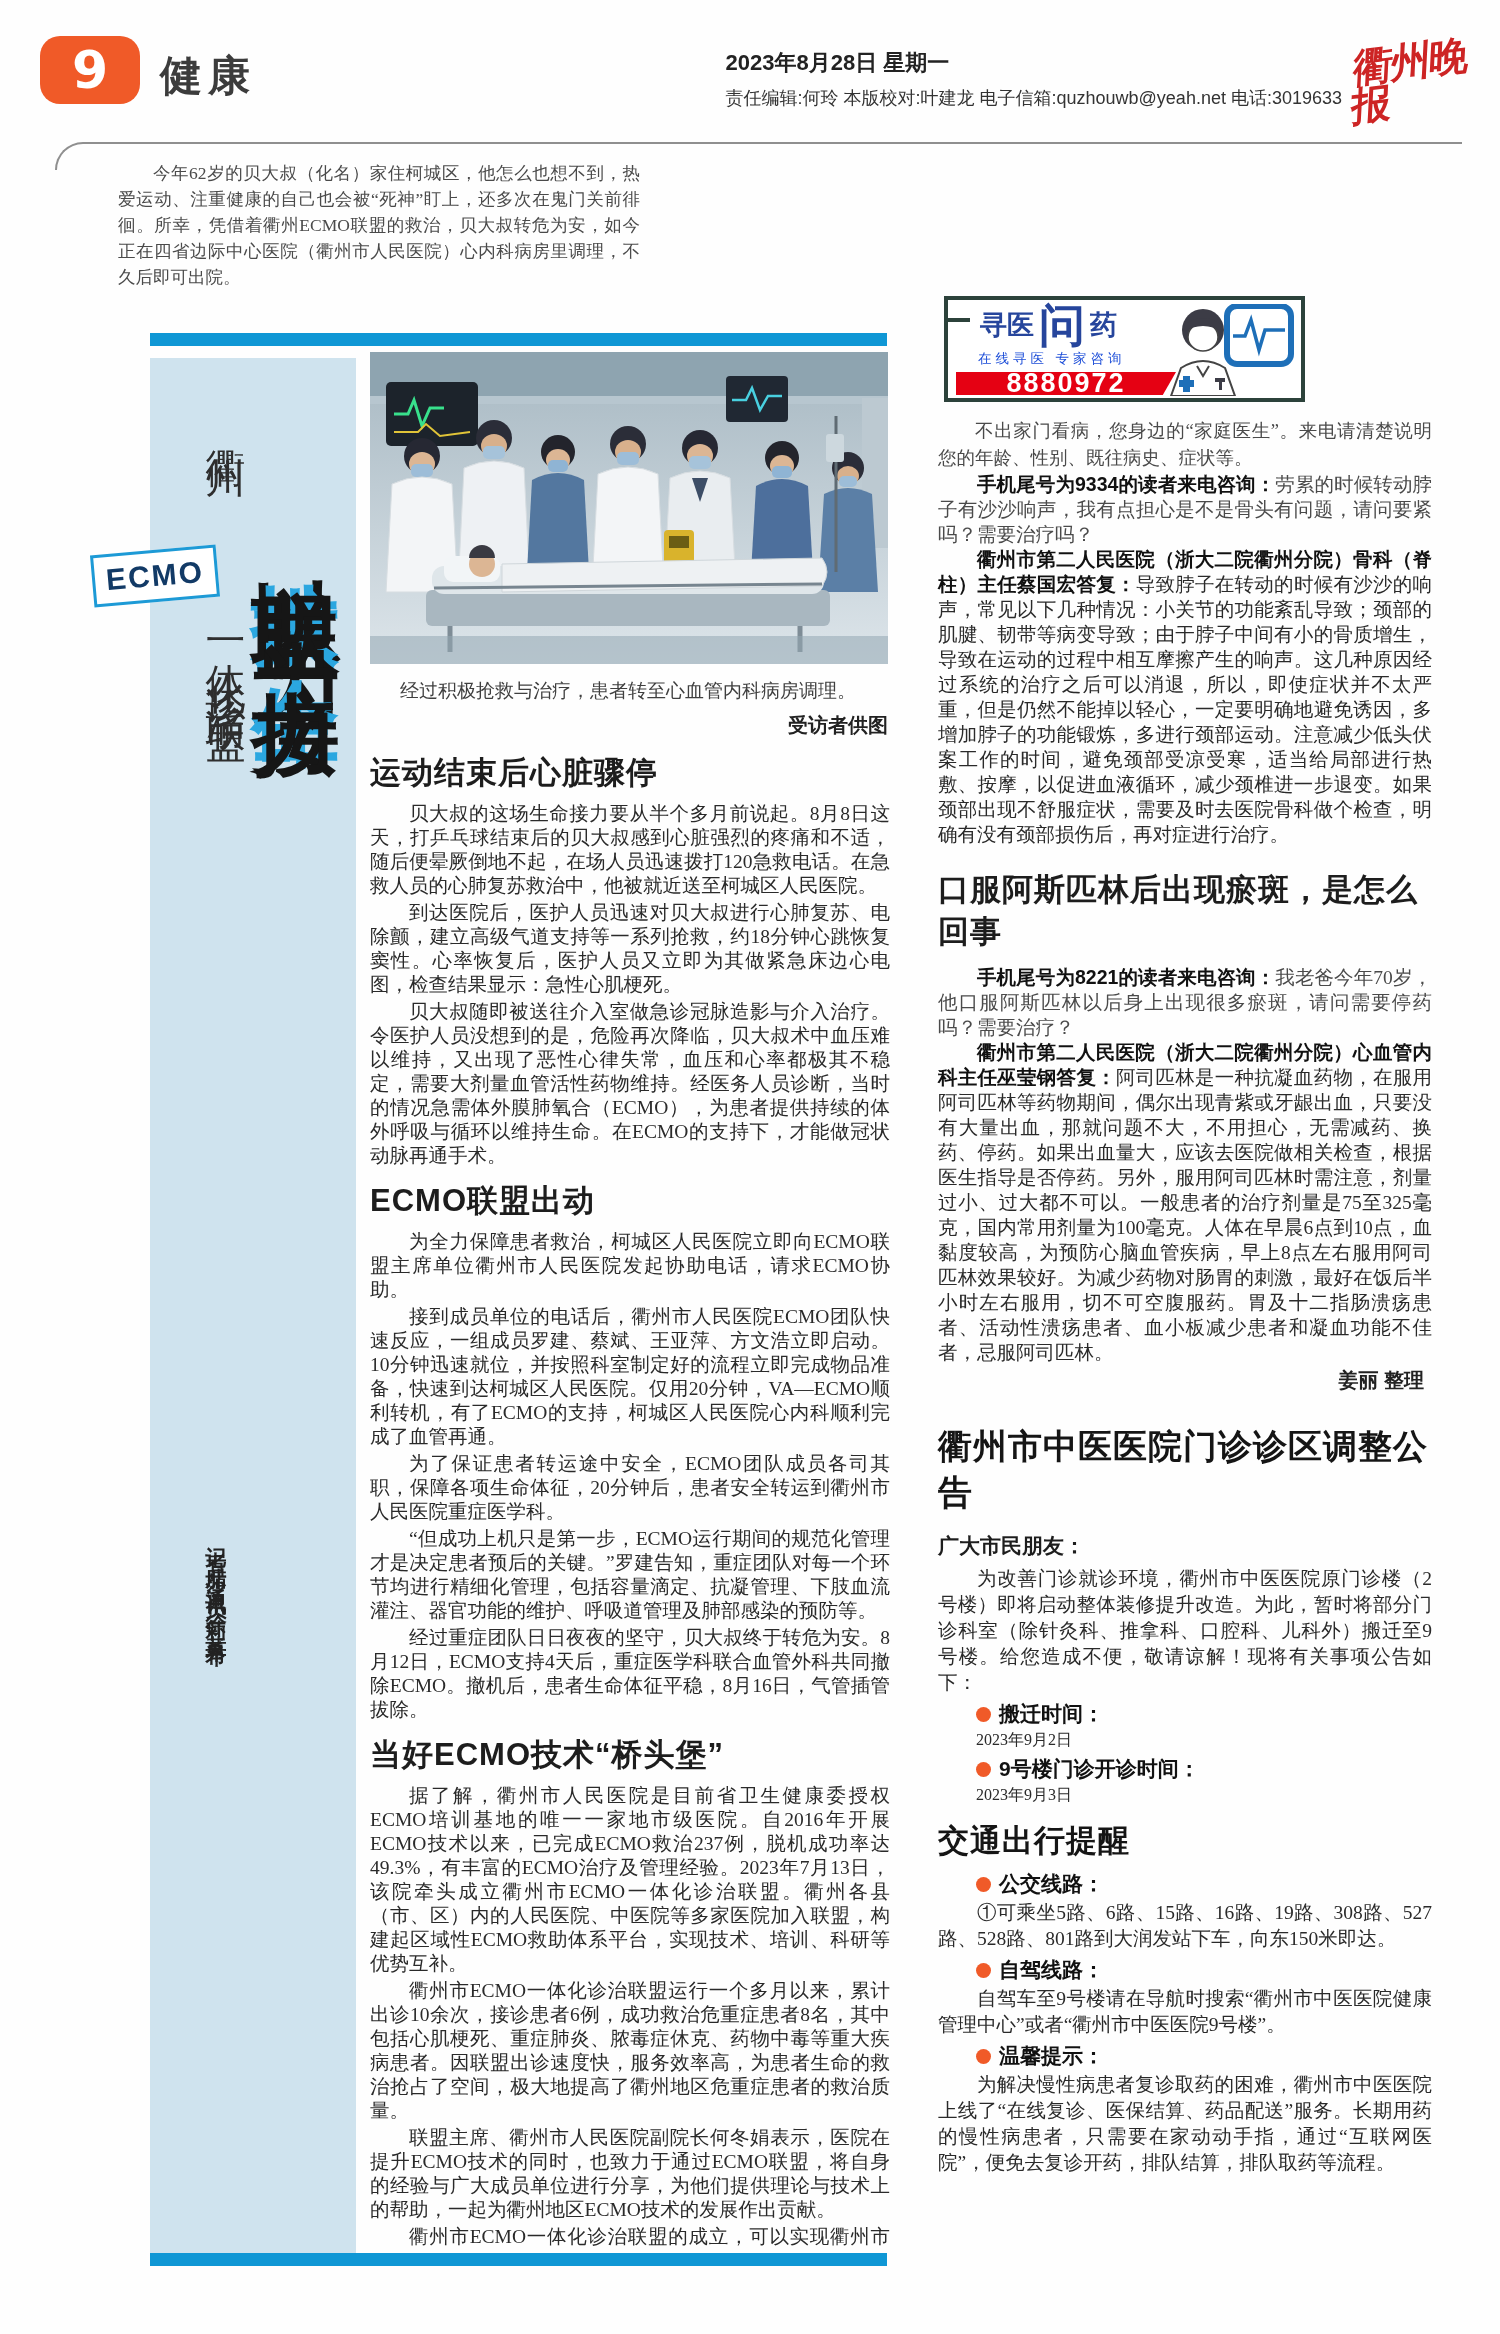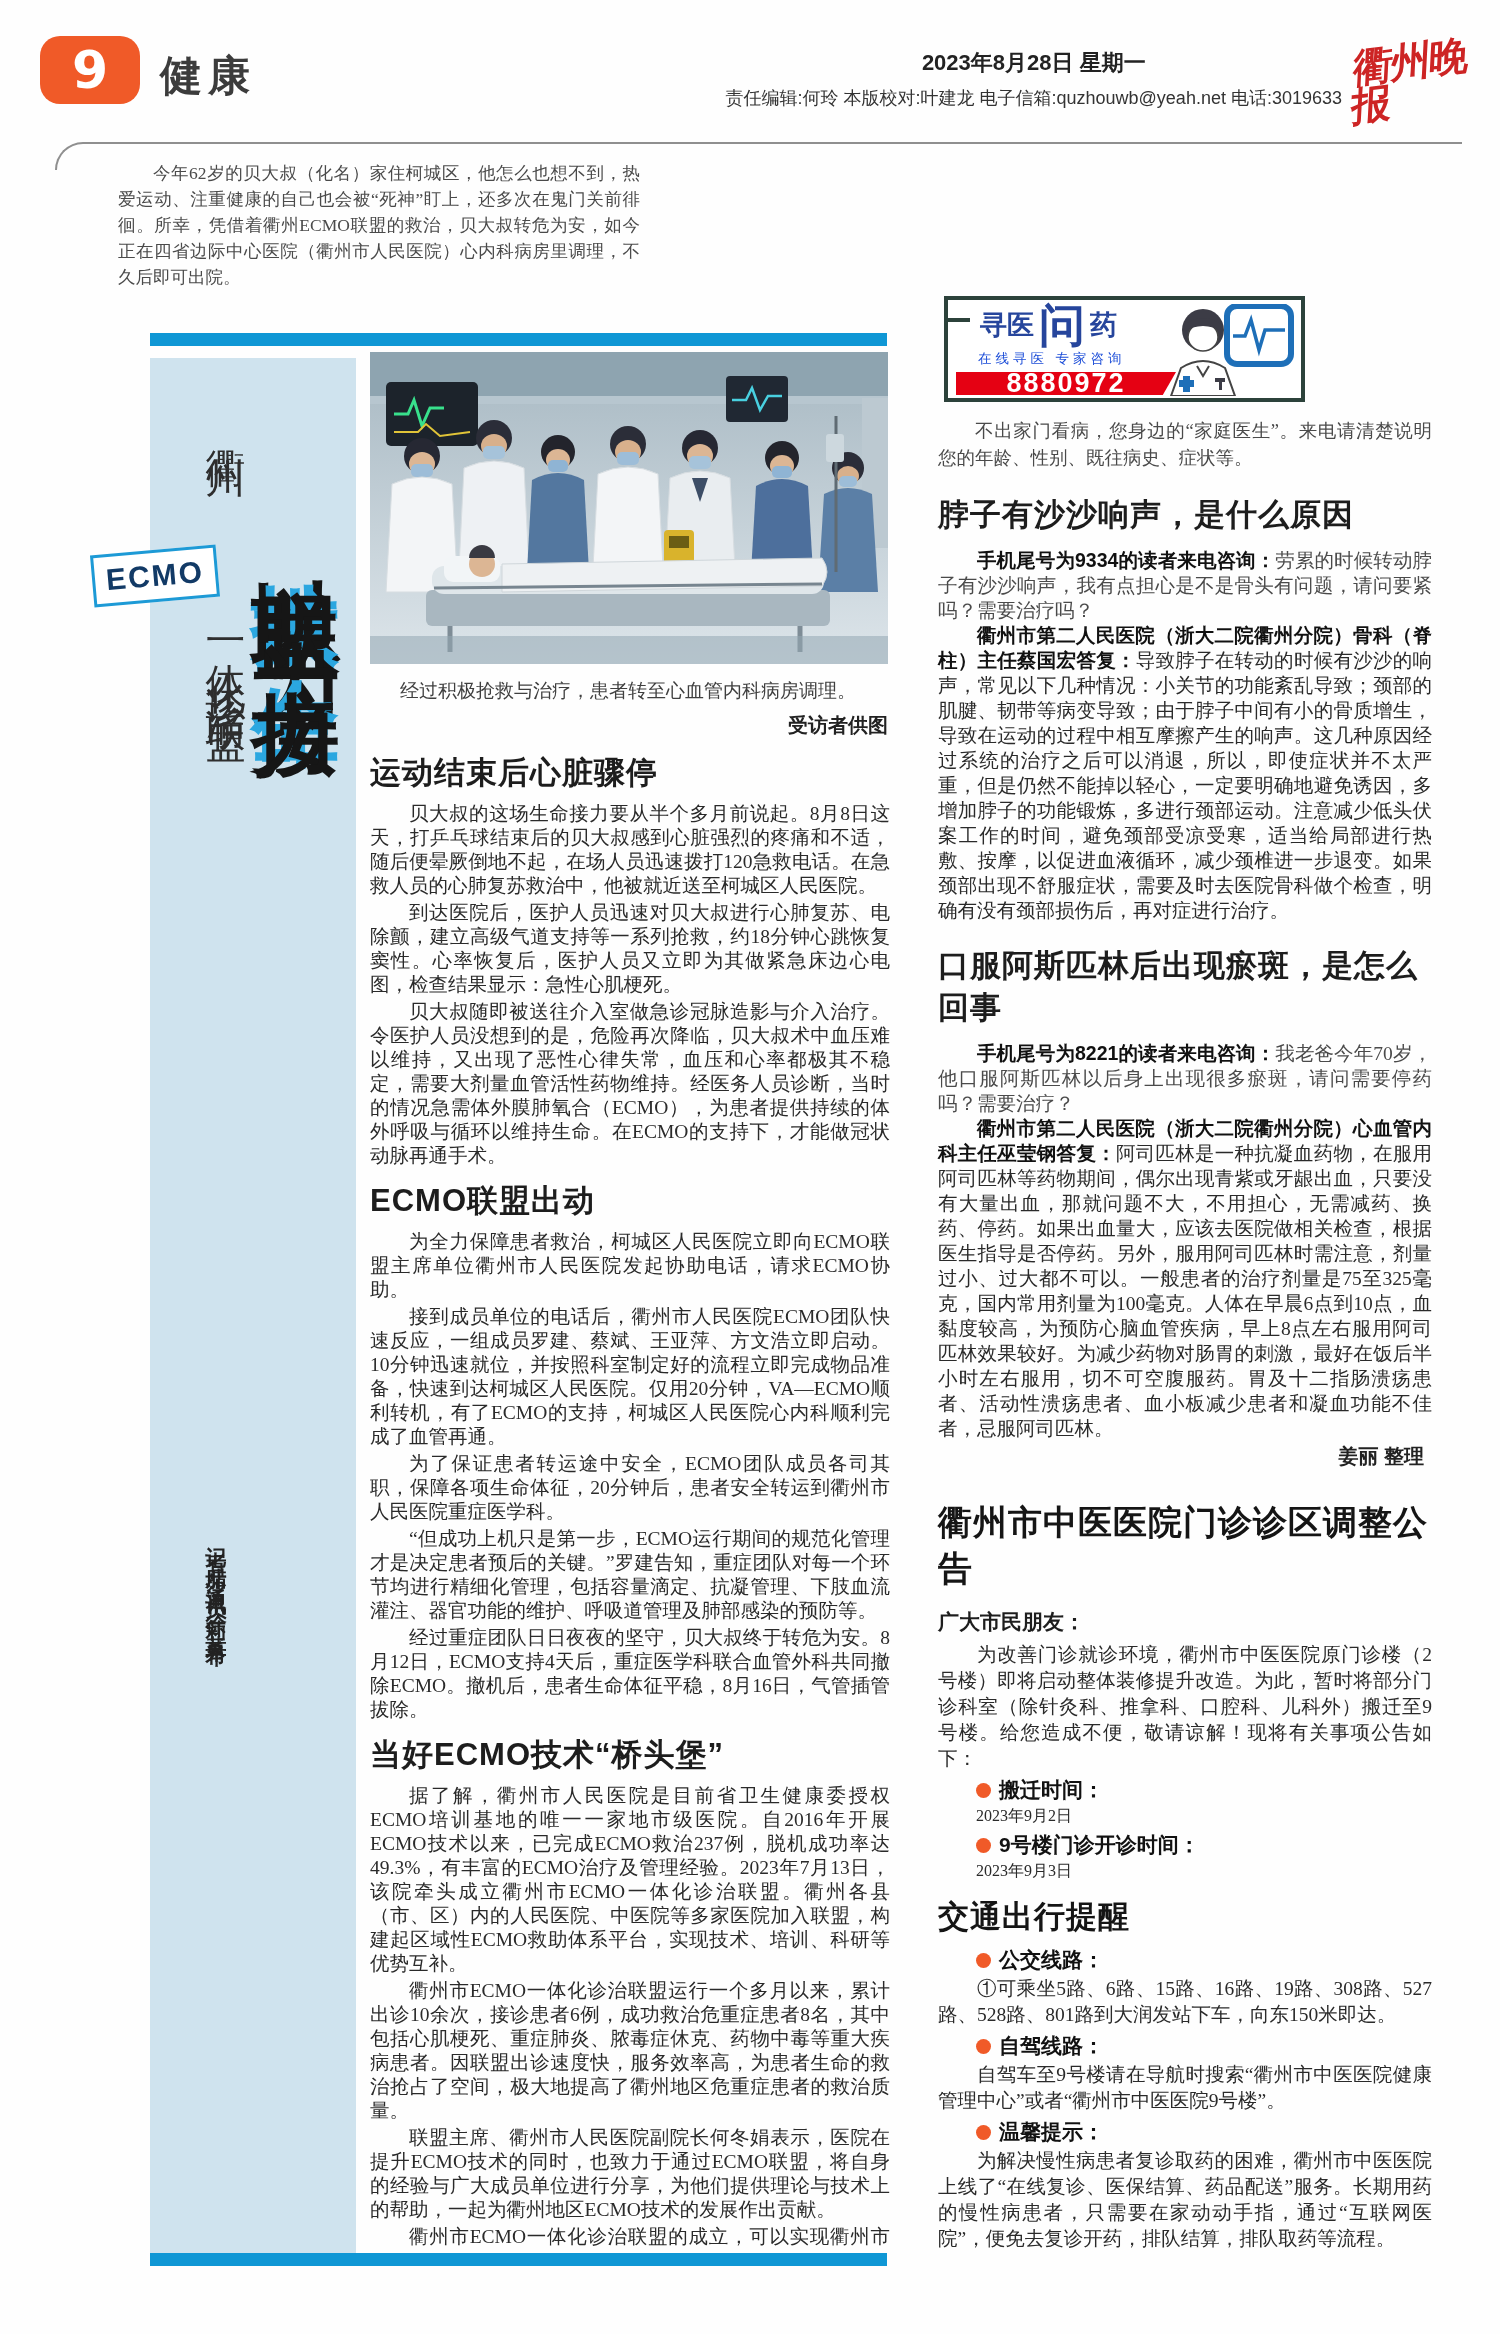--- a/index.html
+++ b/index.html
@@ -3,21 +3,21 @@
 <meta charset="utf-8">
 <style>
   html,body{margin:0;padding:0;}
   .page{position:relative;width:1500px;height:2334px;background:#fefefe;overflow:hidden;
         font-family:"Liberation Sans","DejaVu Sans",sans-serif;color:#222;}
   
   .badge{position:absolute;left:40px;top:36px;width:100px;height:68px;background:#f05a28;
          border-radius:20px;display:flex;align-items:center;justify-content:center;}
   .badge span{color:#fff;font-size:52px;font-weight:700;font-family:"DejaVu Sans",sans-serif;}
   .section-name{position:absolute;left:160px;top:48px;font-size:42px;letter-spacing:6px;color:#3c3c3c;font-weight:600;}
-  .hdr-right{position:absolute;right:158px;top:48px;text-align:center;}
+  .hdr-right{position:absolute;right:158px;top:48px;text-align:left;}
   .hdr-date{font-size:22px;font-weight:700;color:#222;}
   .hdr-staff{font-size:18px;color:#333;margin-top:8px;}
   .masthead{position:absolute;left:1352px;top:42px;width:140px;color:#cd2424;font-weight:700;
             font-size:40px;font-family:"Liberation Serif","DejaVu Serif",serif;
             transform:rotate(-7deg) skewX(-10deg);line-height:.95;letter-spacing:-2px;}
   .frame-line{position:absolute;left:55px;top:142px;width:1405px;height:26px;
               border-top:2px solid #8f8f8f;border-left:2px solid #8f8f8f;border-top-left-radius:28px;}
   .lede{position:absolute;left:118px;top:160px;width:522px;margin:0;font-size:17.5px;line-height:26px;
         color:#4a4a4a;text-indent:2em;font-family:"Liberation Serif","DejaVu Serif",serif;text-align:justify;}
   
@@ -234,21 +234,20 @@
         <path d="M28 62 L34 72 L40 62" fill="none" stroke="#444" stroke-width="2"></path>
         <rect x="14" y="72" width="7" height="16" fill="#1e6fb8"></rect>
         <rect x="10" y="76" width="15" height="7" fill="#1e6fb8"></rect>
         <rect x="46" y="74" width="10" height="4" fill="#3c3c46"></rect>
         <rect x="50" y="74" width="3" height="12" fill="#3c3c46"></rect>
       </svg>
     </div>
 
     <p class="hl-note">不出家门看病，您身边的“家庭医生”。来电请清楚说明您的年龄、性别、既往病史、症状等。</p>
 
-    <h3 class="qa-heading">脖子有沙沙响声，是什么原因</h3>
     <p class="qa-p"><b>手机尾号为9334的读者来电咨询：</b><span class="kai">劳累的时候转动脖子有沙沙响声，我有点担心是不是骨头有问题，请问要紧吗？需要治疗吗？</span></p>
     <p class="qa-p"><b>衢州市第二人民医院（浙大二院衢州分院）骨科（脊柱）主任蔡国宏答复：</b><span>导致脖子在转动的时候有沙沙的响声，常见以下几种情况：小关节的功能紊乱导致；颈部的肌腱、韧带等病变导致；由于脖子中间有小的骨质增生，导致在运动的过程中相互摩擦产生的响声。这几种原因经过系统的治疗之后可以消退，所以，即使症状并不太严重，但是仍然不能掉以轻心，一定要明确地避免诱因，多增加脖子的功能锻炼，多进行颈部运动。注意减少低头伏案工作的时间，避免颈部受凉受寒，适当给局部进行热敷、按摩，以促进血液循环，减少颈椎进一步退变。如果颈部出现不舒服症状，需要及时去医院骨科做个检查，明确有没有颈部损伤后，再对症进行治疗。</span></p>
 
     <h3 class="qa-heading">口服阿斯匹林后出现瘀斑，是怎么回事</h3>
     <p class="qa-p"><b>手机尾号为8221的读者来电咨询：</b><span class="kai">我老爸今年70岁，他口服阿斯匹林以后身上出现很多瘀斑，请问需要停药吗？需要治疗？</span></p>
     <p class="qa-p"><b>衢州市第二人民医院（浙大二院衢州分院）心血管内科主任巫莹钢答复：</b><span>阿司匹林是一种抗凝血药物，在服用阿司匹林等药物期间，偶尔出现青紫或牙龈出血，只要没有大量出血，那就问题不大，不用担心，无需减药、换药、停药。如果出血量大，应该去医院做相关检查，根据医生指导是否停药。另外，服用阿司匹林时需注意，剂量过小、过大都不可以。一般患者的治疗剂量是75至325毫克，国内常用剂量为100毫克。人体在早晨6点到10点，血黏度较高，为预防心脑血管疾病，早上8点左右服用阿司匹林效果较好。为减少药物对肠胃的刺激，最好在饭后半小时左右服用，切不可空腹服药。胃及十二指肠溃疡患者、活动性溃疡患者、血小板减少患者和凝血功能不佳者，忌服阿司匹林。</span></p>
     <p class="editor">姜丽 整理</p>
 
     <h2 class="notice-title">衢州市中医医院门诊诊区调整公告</h2>
     <p class="salutation">广大市民朋友：</p>

